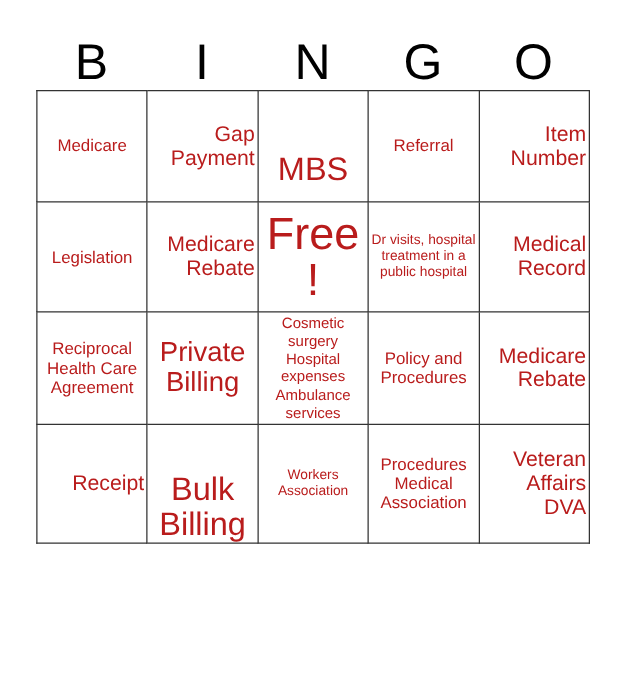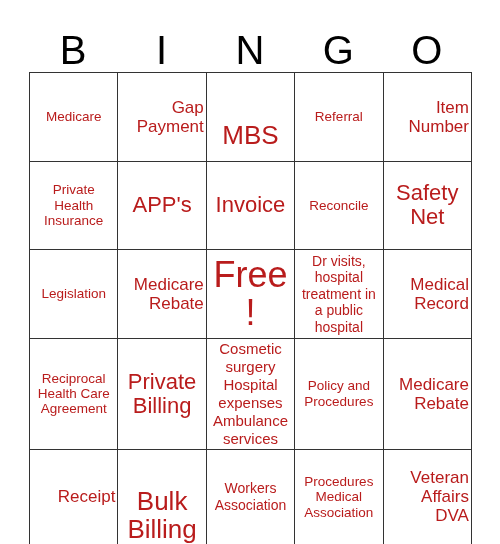--- a/index.html
+++ b/index.html
@@ -60,22 +60,22 @@
     color: #b91c1c;
   }
 
   .cell-text {
     display: block;
     line-height: 1.12;
     word-wrap: break-word;
   }
 
   
-  .sz-xs  { font-size: 15px;  line-height: 1.2; }
-  .sz-sm  { font-size: 14px; line-height: 1.18; text-align: center; }
+  .sz-xs  { font-size: 12px;  line-height: 1.2; }
+  .sz-sm  { font-size: 11px; line-height: 1.18; text-align: center; }
   .sz-md  { font-size: 13.5px; line-height: 1.14; }
   .sz-lg  { font-size: 17px;   line-height: 1.12; text-align: right; }
   .sz-xl  { font-size: 22px;   line-height: 1.1; }
   .sz-xxl { font-size: 26px;   line-height: 1.08; margin-top: 36px; }
   .sz-free{ font-size: 36px;   line-height: 1.05; }
 </style>
 </head>
 <body>
 
 <div id="bingo-card">
@@ -98,37 +98,20 @@
             <span class="cell-text sz-lg">Gap Payment</span>
           </td>
         <td>
             <span class="cell-text sz-xxl">MBS</span>
           </td>
         <td>
             <span class="cell-text sz-md">Referral</span>
           </td>
         <td>
             <span class="cell-text sz-lg">Item Number</span>
-          </td>
-      </tr>
-      <tr>
-        <td>
-            <span class="cell-text sz-md">Private Health Insurance</span>
-          </td>
-        <td>
-            <span class="cell-text sz-xl">APP's</span>
-          </td>
-        <td>
-            <span class="cell-text sz-xl">Invoice</span>
-          </td>
-        <td>
-            <span class="cell-text sz-md">Reconcile</span>
-          </td>
-        <td>
-            <span class="cell-text sz-xl">Safety Net</span>
           </td>
       </tr>
       <tr>
         <td>
             <span class="cell-text sz-md">Legislation</span>
           </td>
         <td>
             <span class="cell-text sz-lg">Medicare Rebate</span>
           </td>
         <td>

